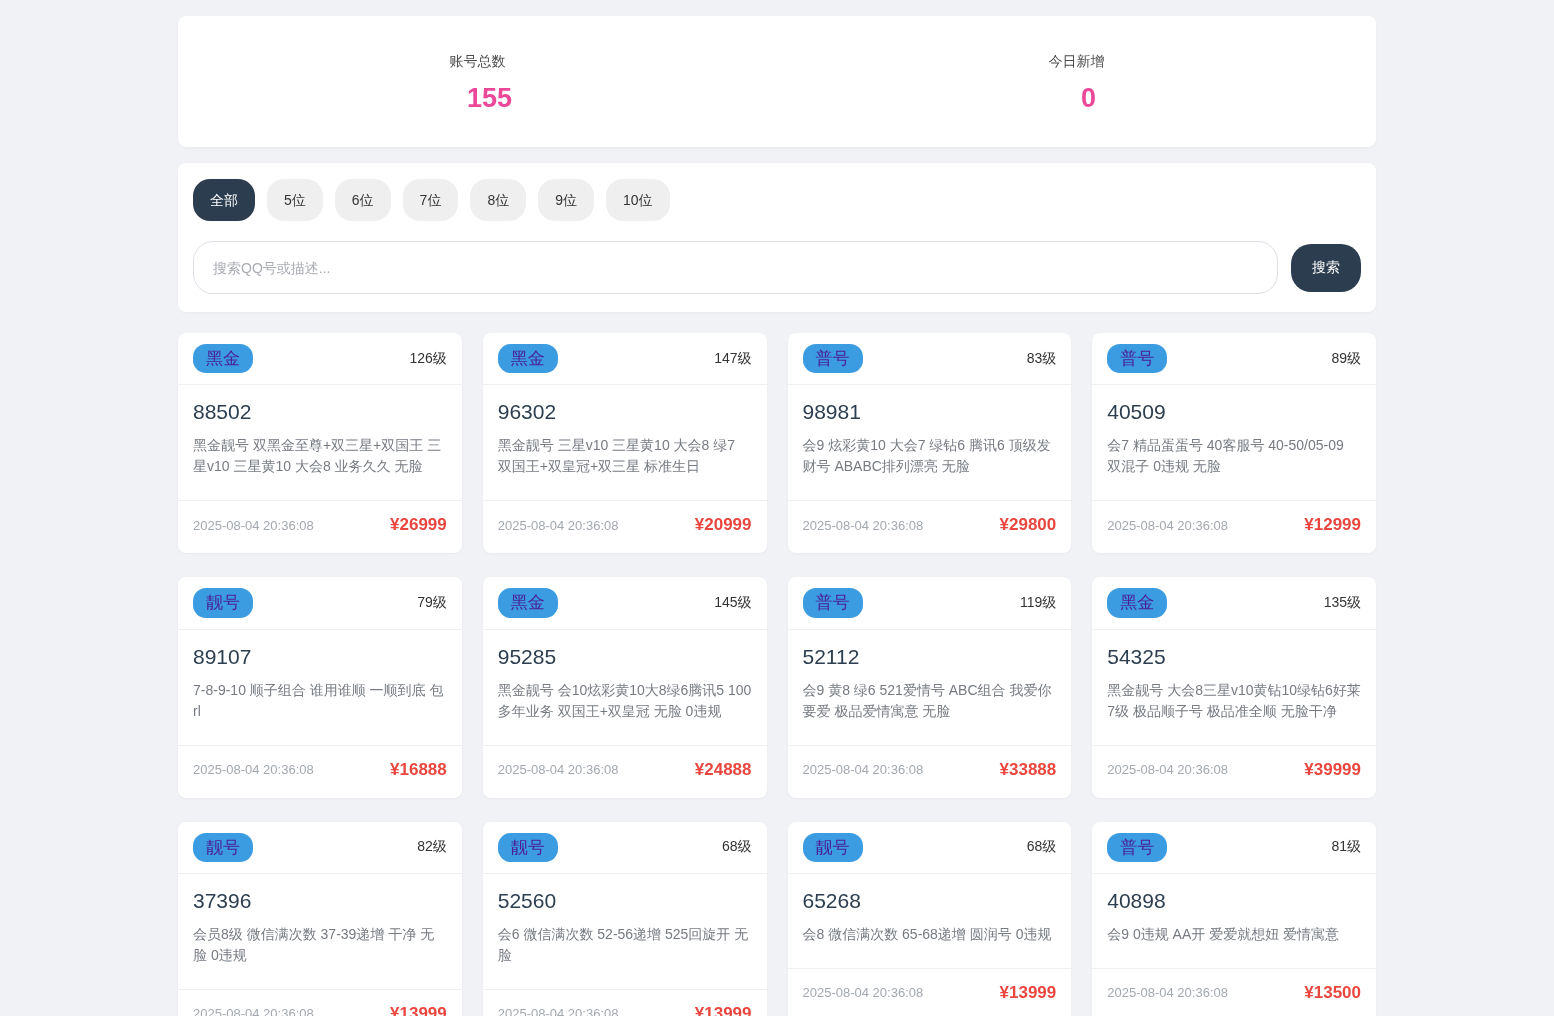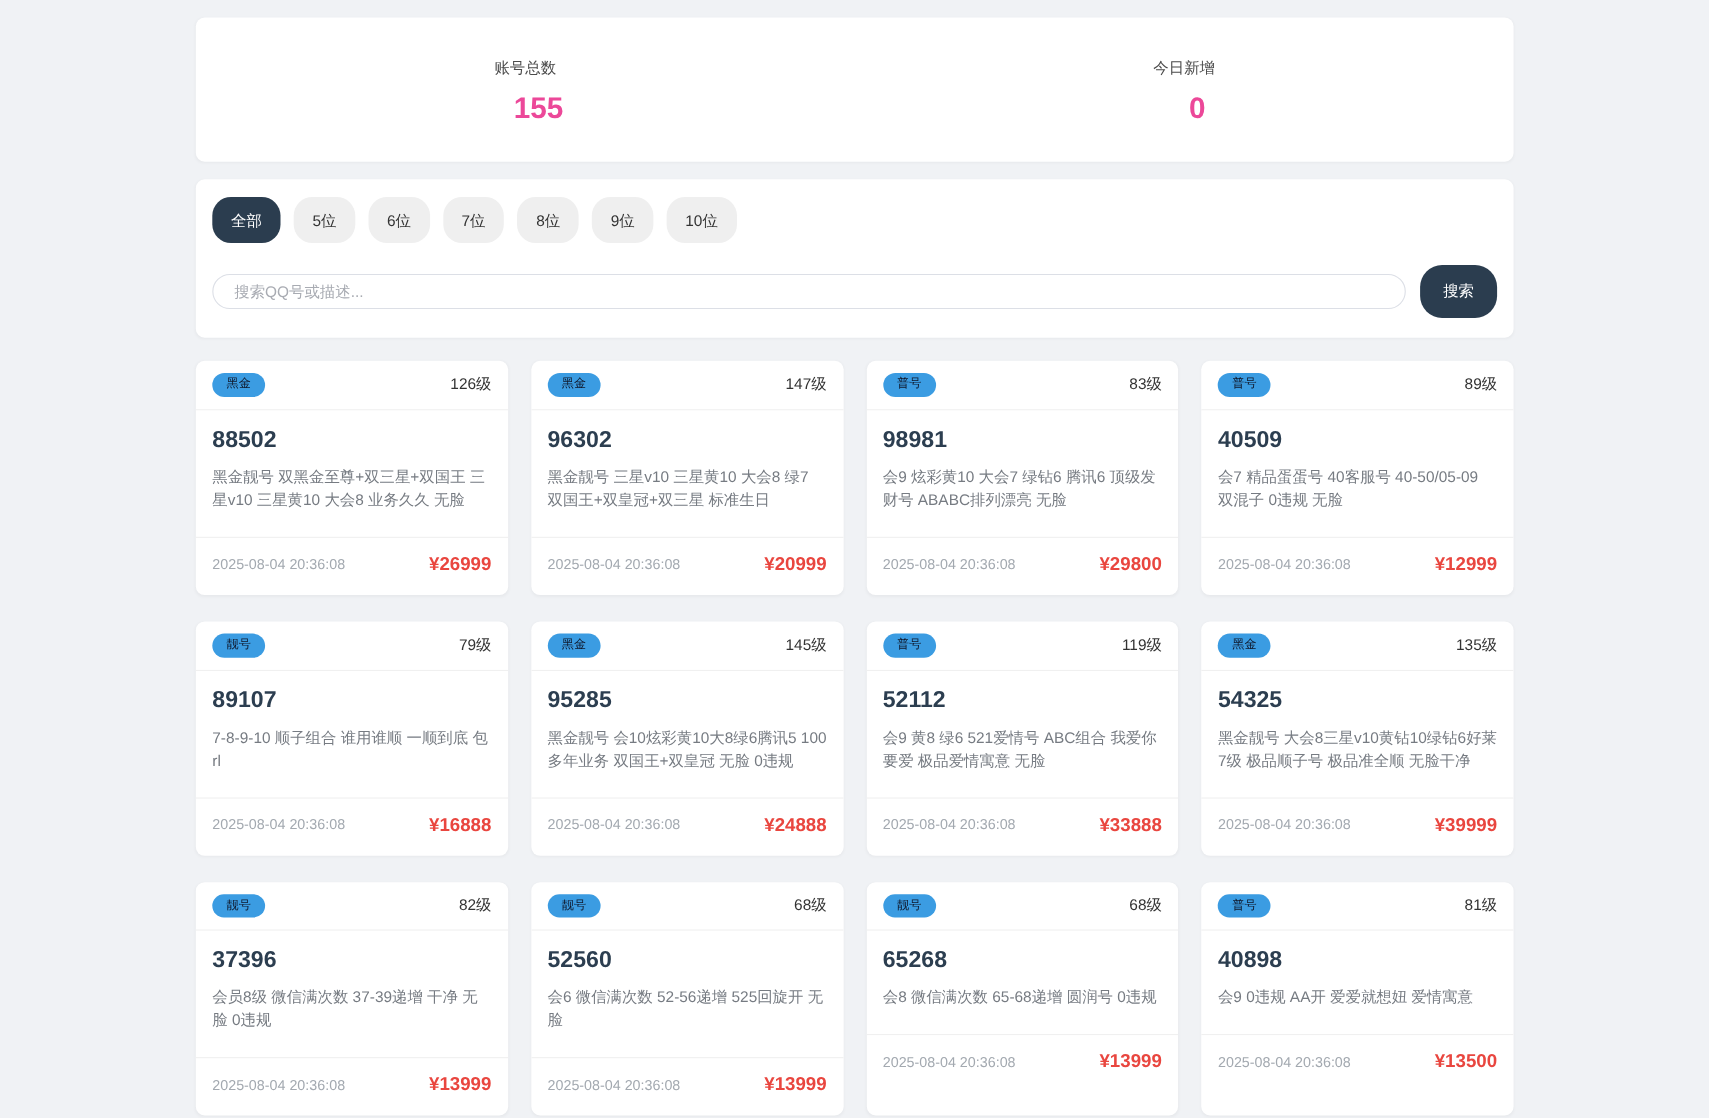--- a/index.html
+++ b/index.html
@@ -43,21 +43,21 @@
     padding: 0 17px;
     height: 42px;
     line-height: 33px;
     border-radius: 17px;
     cursor: pointer;
   }
   .tab-pill.active { background: #2b3d4f; color: #fff; }
   .search-row { display: flex; gap: 13px; align-items: center; }
   .search-input {
     flex: 1;
-    height: 32px;
+    height: 53px;
     border: 1px solid #dcdfe6;
     border-radius: 20px;
     padding: 0 19px;
     font-size: 14px;
     font-family: inherit;
     color: #333;
     outline: none;
   }
   .search-input::placeholder { color: #a8abb2; }
   .search-btn {
@@ -90,31 +90,31 @@
   }
   .card-header {
     display: flex;
     justify-content: space-between;
     align-items: center;
     padding: 11px 15px;
     border-bottom: 1px solid #f0f0f0;
   }
   .badge {
     background: #3b9ce2;
-    color: #0f172a;
-    font-size: 11px;
+    color: #4c1d95;
+    font-size: 17px;
     padding: 4px 13px;
     border-radius: 13px;
     line-height: 1.25;
   }
   .level { font-size: 14px; color: #333; }
   .card-body { padding: 15px 15px 23px; }
   .qq-number {
     font-size: 21px;
-    font-weight: 700;
+    font-weight: 400;
     color: #2c3e50;
     margin-bottom: 11px;
   }
   .desc {
     font-size: 14px;
     color: #767b82;
     line-height: 1.5;
     word-break: break-word;
   }
   .card-footer {

